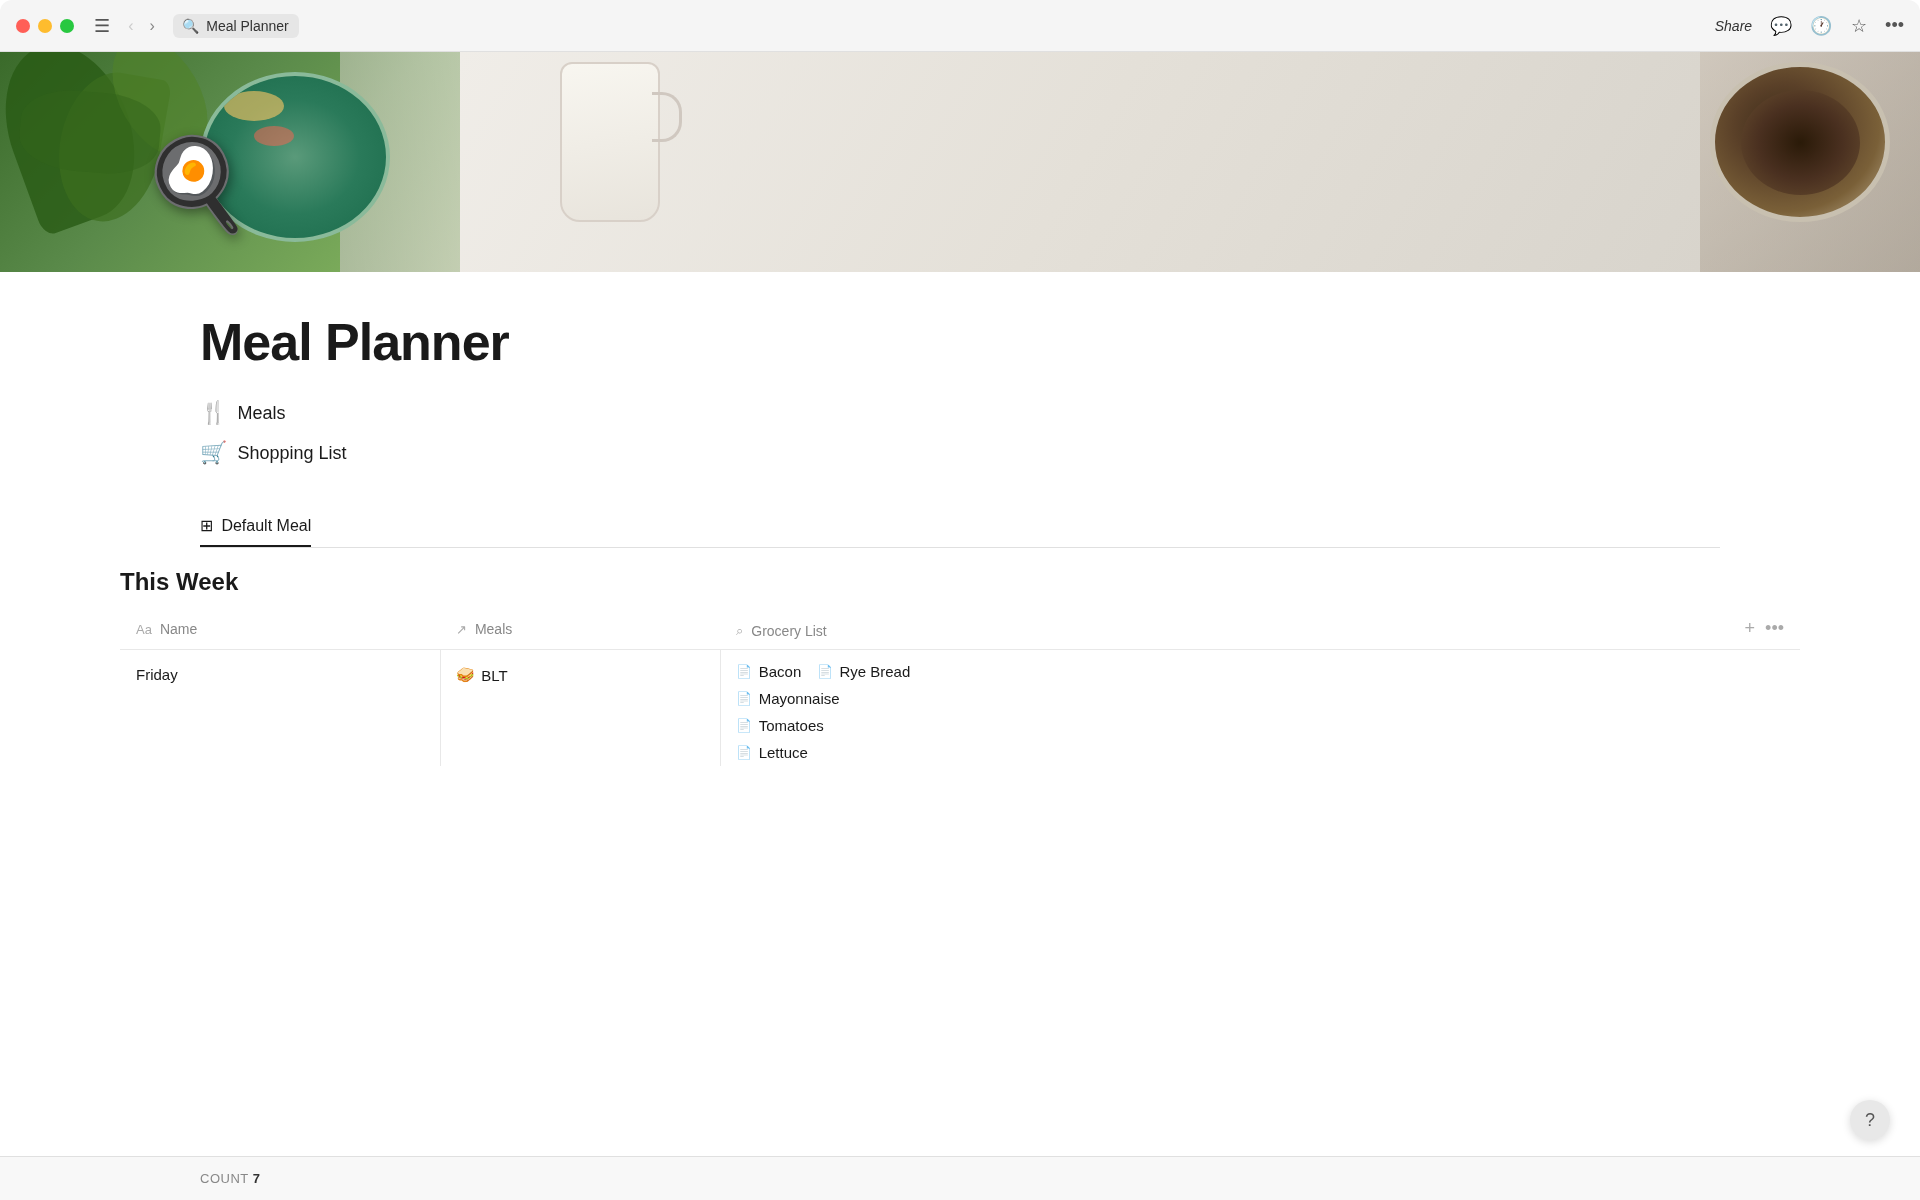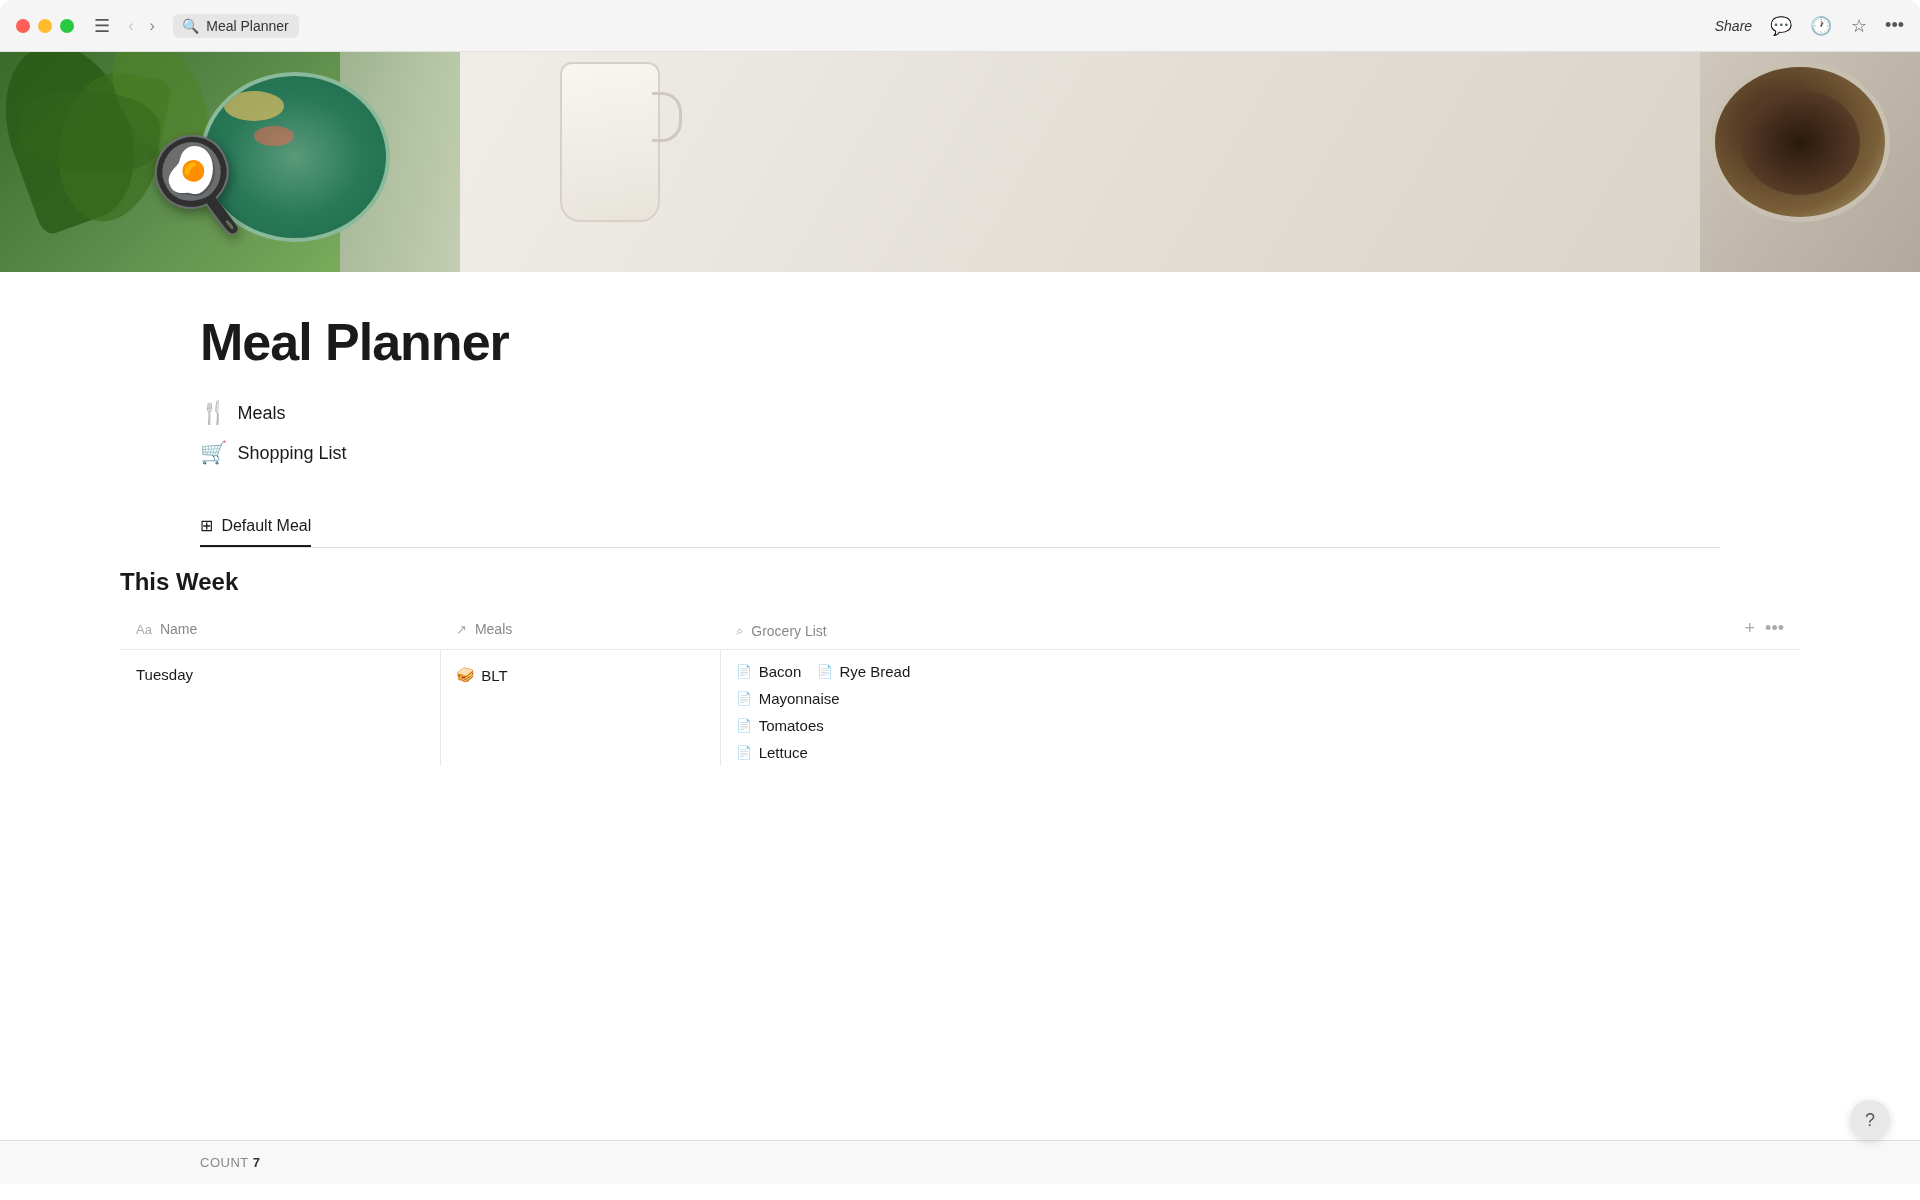--- a/index.html
+++ b/index.html
@@ -277,21 +277,21 @@
     }
 
     .doc-icon {
       font-size: 13px;
       color: #888;
     }
 
     
     .count-bar {
       position: fixed;
-      bottom: 16px;
+      bottom: 0;
       left: 0;
       right: 0;
       height: 44px;
       background: #f8f8f8;
       border-top: 1px solid #e0e0e0;
       display: flex;
       align-items: center;
       padding: 0 200px;
       font-size: 13px;
       color: #888;
@@ -437,21 +437,21 @@
               <span class="action-plus">+</span>
               <span class="action-dots">•••</span>
             </span>
           </div>
         </th>
       </tr>
     </thead>
     <tbody>
       <tr class="table-row">
         <td>
-          <div class="row-name">Tuesday</div>
+          <div class="row-name">Friday</div>
         </td>
         <td>
           <div class="meals-cell">
             <span class="meal-tag">
               <span>🥪</span>
               <span>BLT</span>
             </span>
           </div>
         </td>
         <td>

